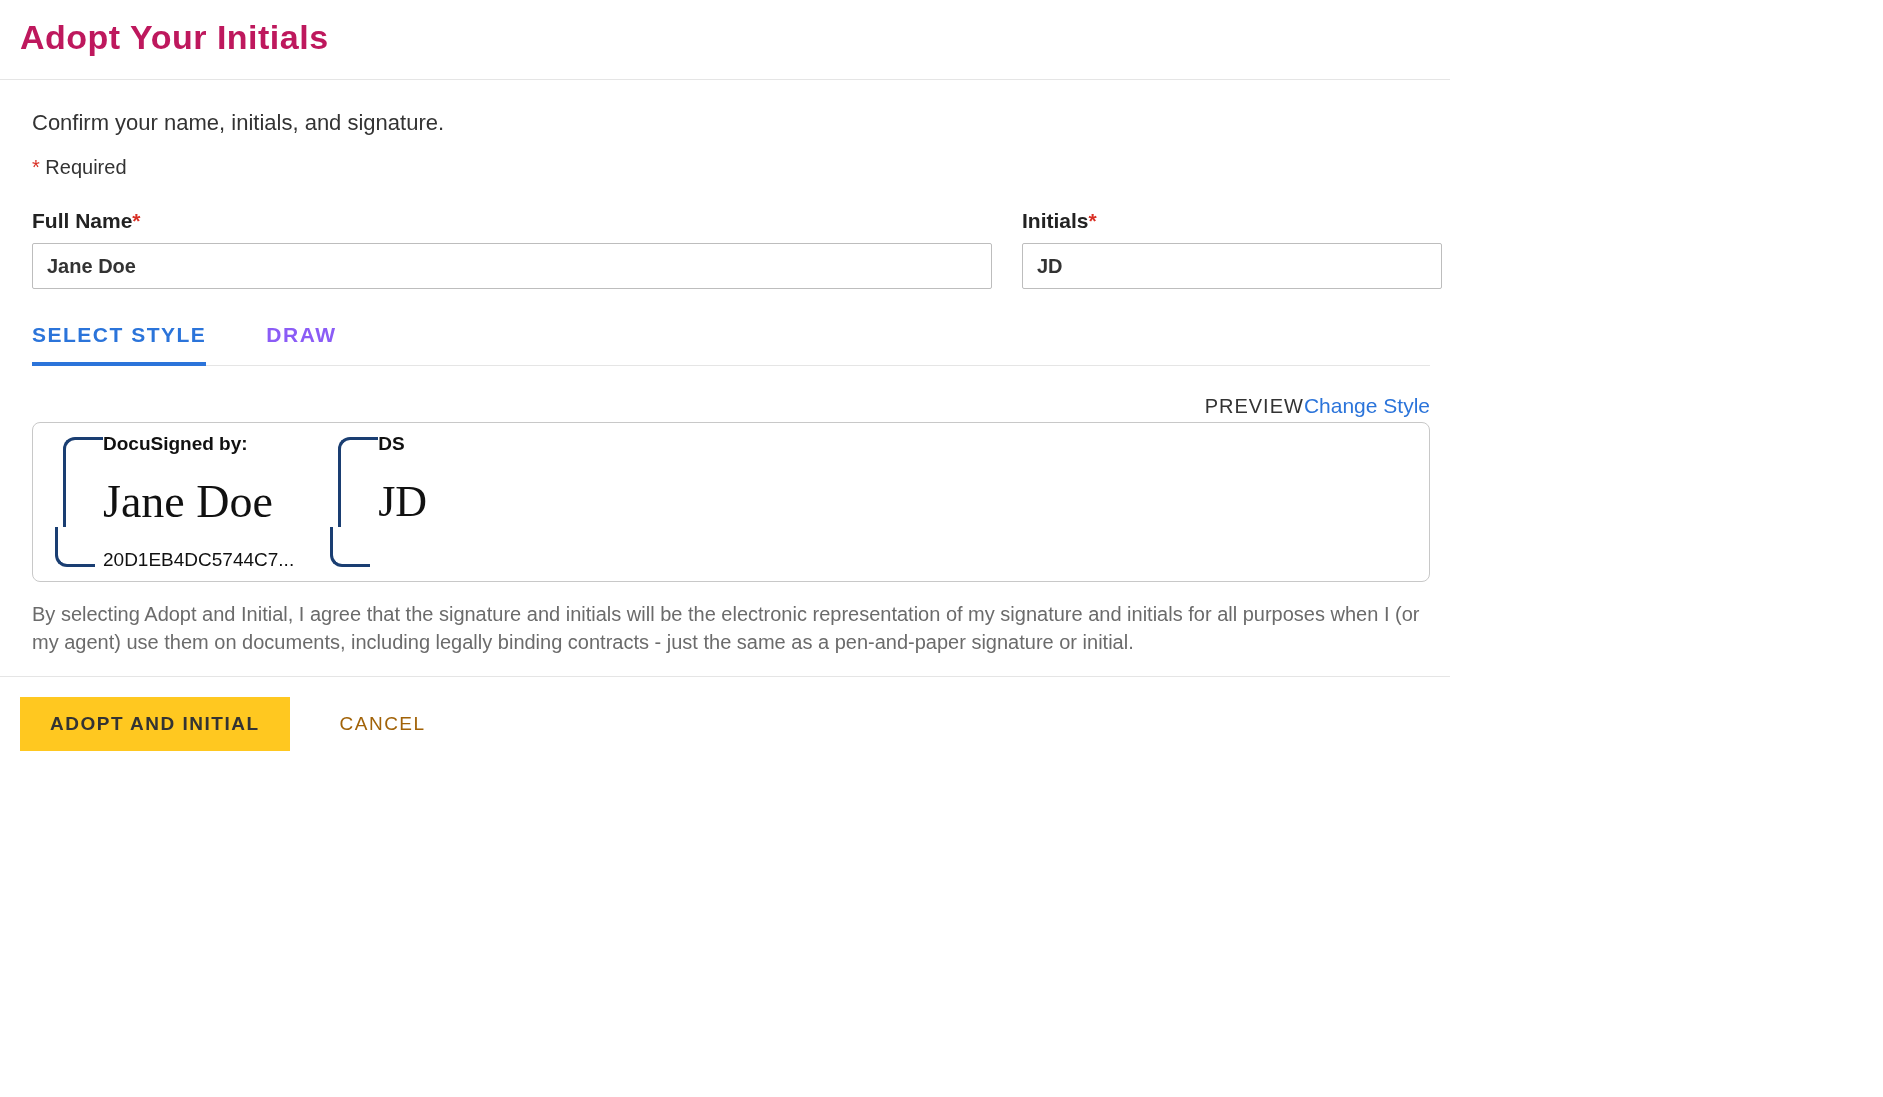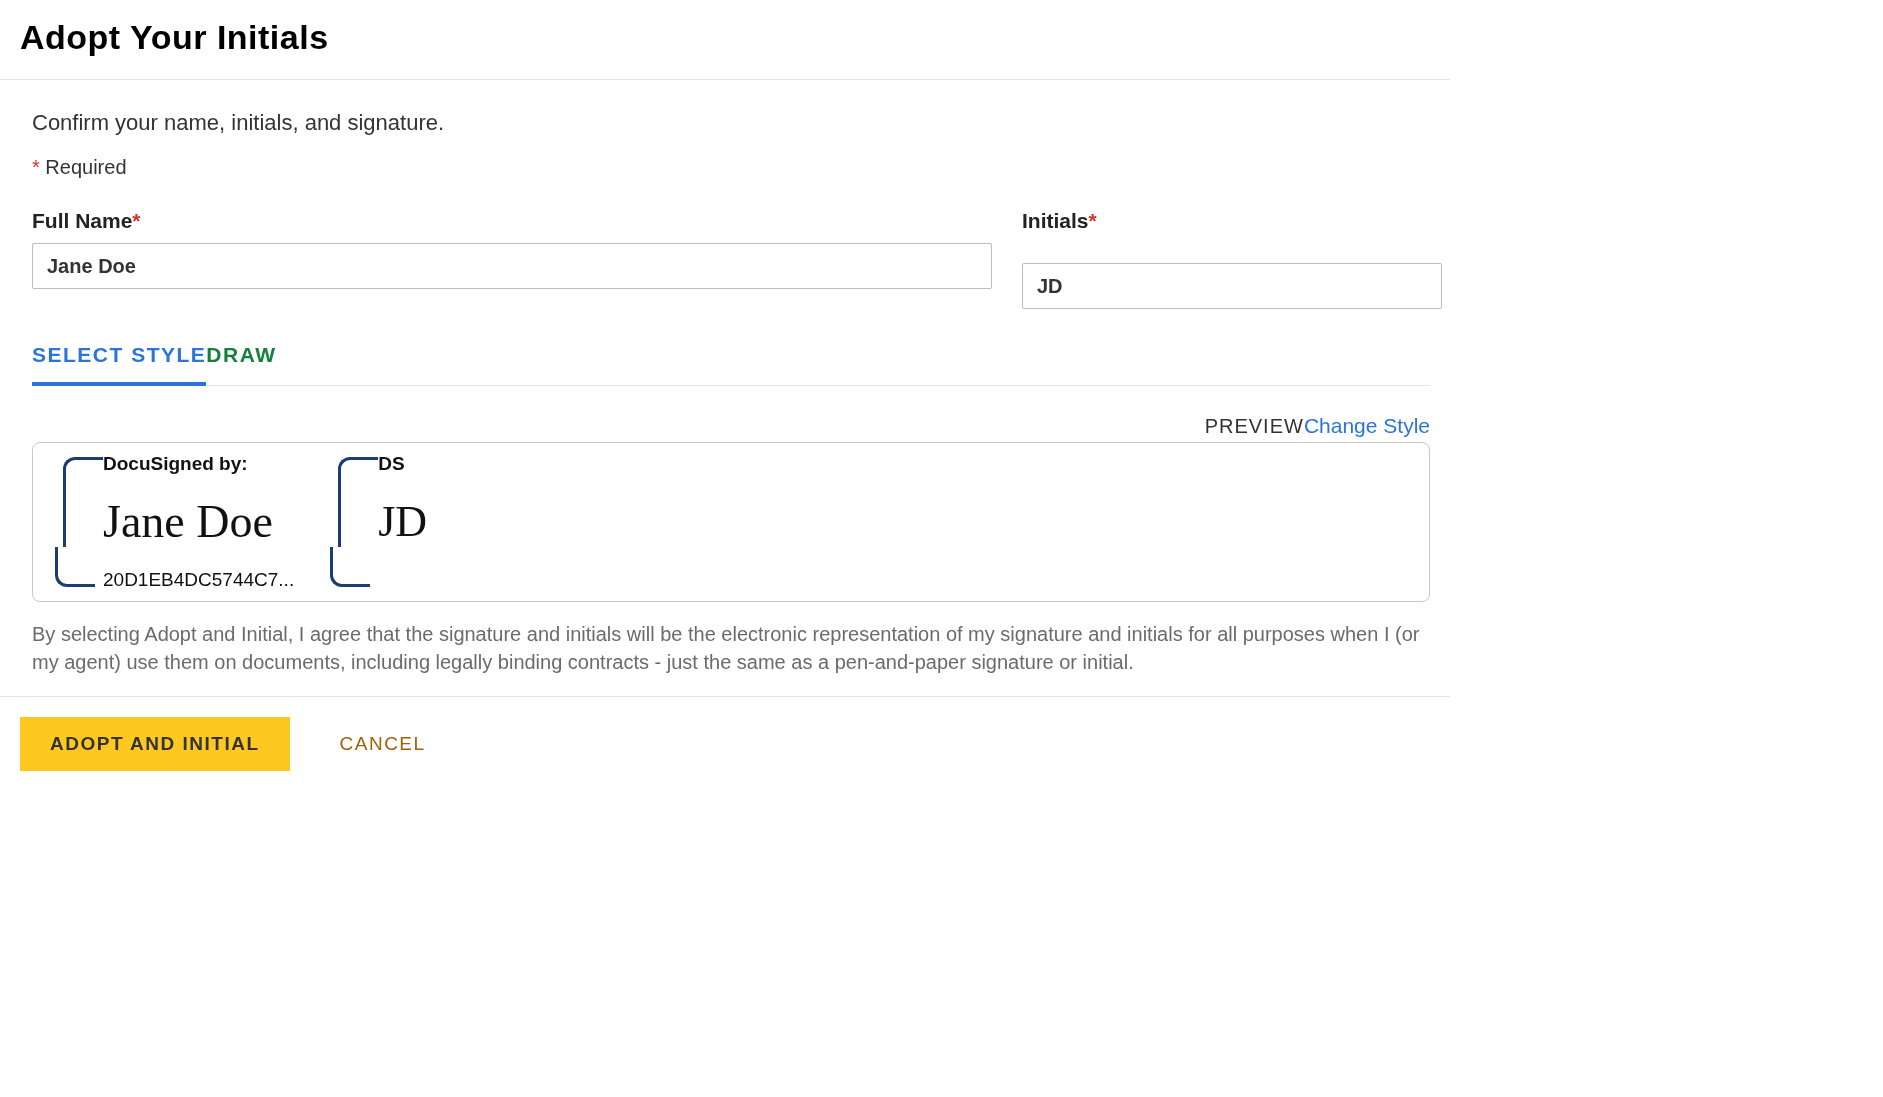--- a/index.html
+++ b/index.html
@@ -6,67 +6,68 @@
     body {
       font-family: -apple-system, BlinkMacSystemFont, "Segoe UI", Helvetica, Arial, sans-serif;
       color: #333;
       background: #fff;
     }
     .container { width: 1450px; }
     .header { padding: 18px 20px 22px 20px; border-bottom: 1px solid #e5e5e5; }
     .header h1 {
       font-size: 34px;
       font-weight: 600;
-      color: #000000;
+      color: #be185d;
       letter-spacing: 0.5px;
     }
     .content { padding: 30px 20px 10px 32px; }
     .instructions {
       font-size: 22px;
       color: #333;
       margin-bottom: 20px;
     }
     .required-note {
       font-size: 20px;
       color: #333;
       margin-bottom: 30px;
     }
     .req { color: #d93025; }
     .fields { display: flex; gap: 30px; margin-bottom: 20px; }
     .field-group { display: flex; flex-direction: column; }
     .field-fullname { flex: 0 0 960px; }
-    .field-initials { flex: 0 0 420px; gap: 20px; }
+    .field-initials { flex: 0 0 420px; }
     .field-label {
       font-size: 21px;
       font-weight: 600;
       color: #222;
       margin-bottom: 10px;
     }
     .field-input {
       height: 46px;
       border: 1px solid #bdbdbd;
       border-radius: 2px;
       padding: 0 14px;
       font-size: 20px;
       font-weight: 600;
       color: #333;
       width: 100%;
     }
     .tabs {
       display: flex;
+      gap: 60px;
       border-bottom: 1px solid #e5e5e5;
       margin-top: 10px;
       align-items: center;
     }
     .tab {
       padding: 14px 0 18px 0;
       font-size: 21px;
       font-weight: 600;
       letter-spacing: 1.5px;
-      color: #15803d;
+      color: #8b5cf6;
       cursor: pointer;
       position: relative;
     }
     .tab.active { color: #2b74da; }
     .tab.active::after {
       content: "";
       position: absolute;
       left: 0; right: 0; bottom: -1px;
       height: 4px;
       background: #2b74da;

